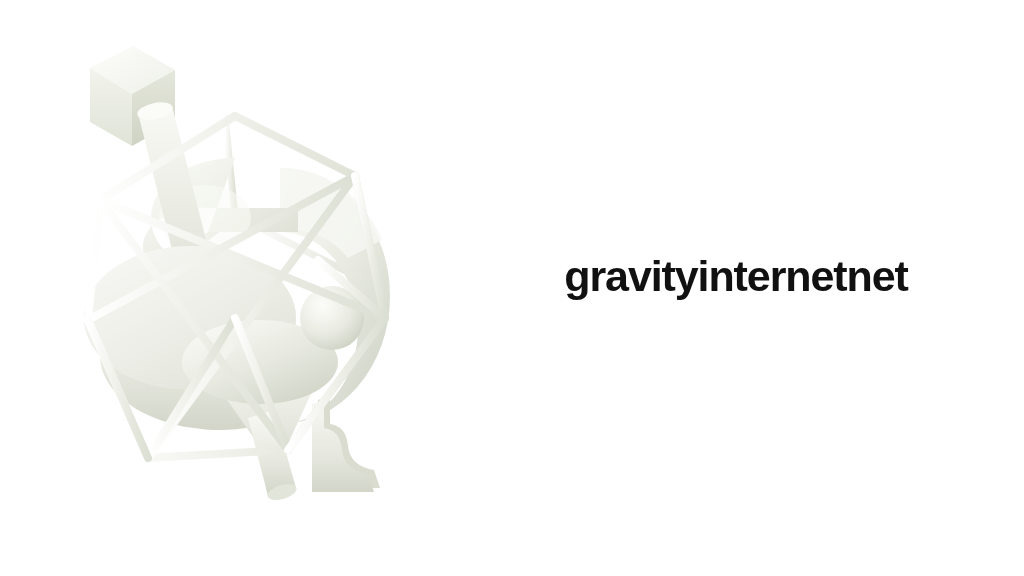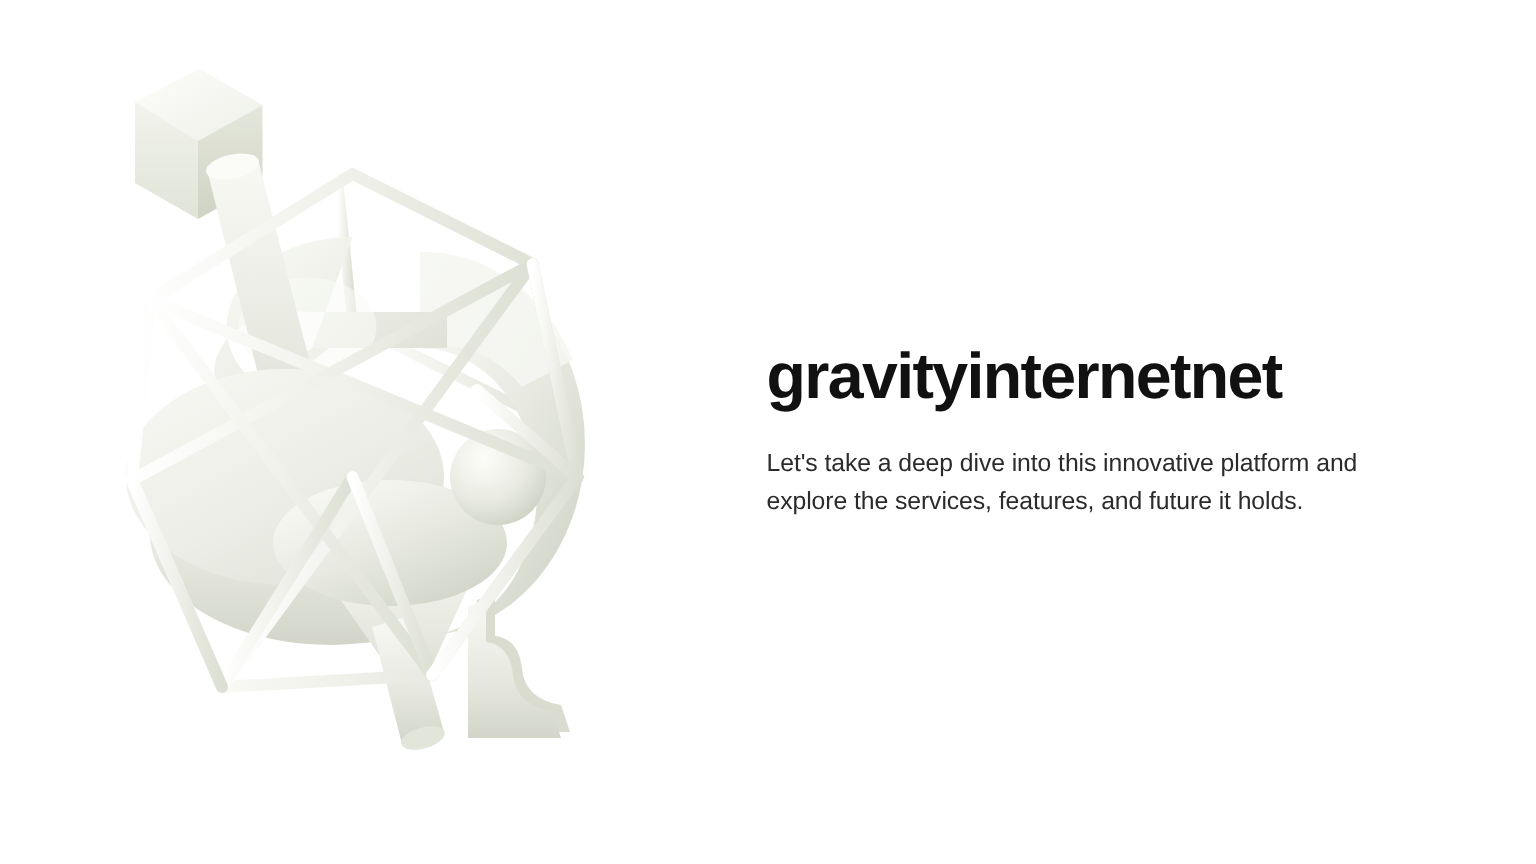--- a/index.html
+++ b/index.html
@@ -17,20 +17,21 @@
     -webkit-font-smoothing: antialiased;
   }
 
   .slide {
     position: relative;
     width: 940px;
     height: 576px;
     background: #ffffff;
     display: flex;
     align-items: center;
+    text-align: center;
   }
 
   
   .visual-pane {
     position: absolute;
     left: 0;
     top: 0;
     width: 480px;
     height: 576px;
   }
@@ -195,16 +196,15 @@
 
           <line x1="325" y1="158" x2="355" y2="300"></line>
           <line x1="288" y1="242" x2="355" y2="300"></line>
         </g>
       </svg>
     </div>
   </div>
 
   <div class="content-pane">
     <h1 class="headline">gravityinternetnet</h1>
-    <p class="subcopy">Let's take a deep dive into this innovative platform and explore the services, features, and future it holds.</p>
   </div>
 
 </div>
 
 </body></html>

